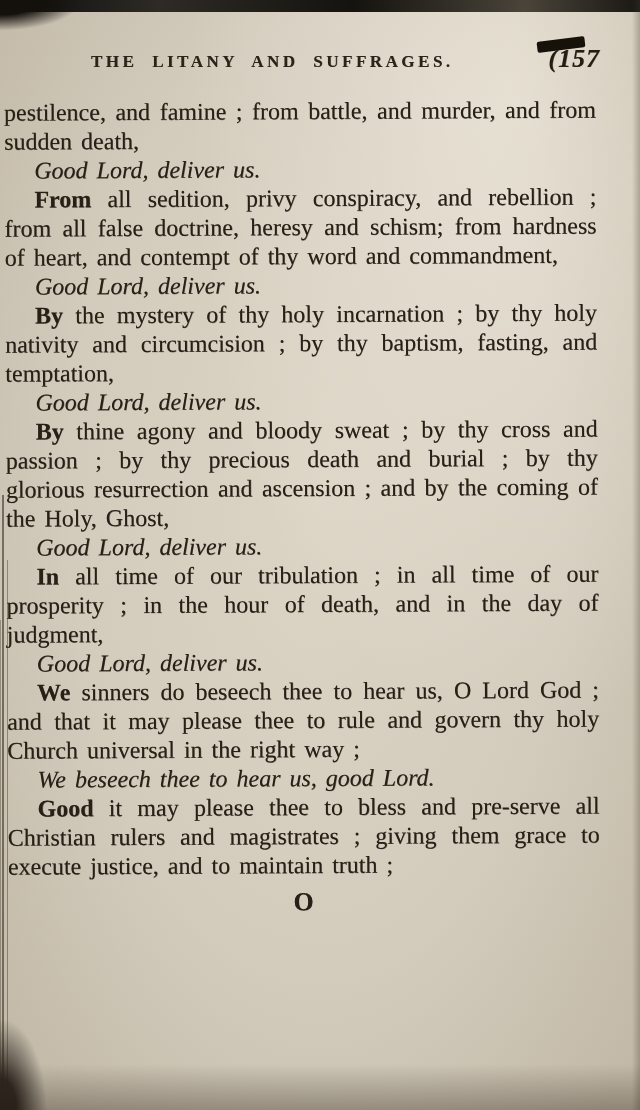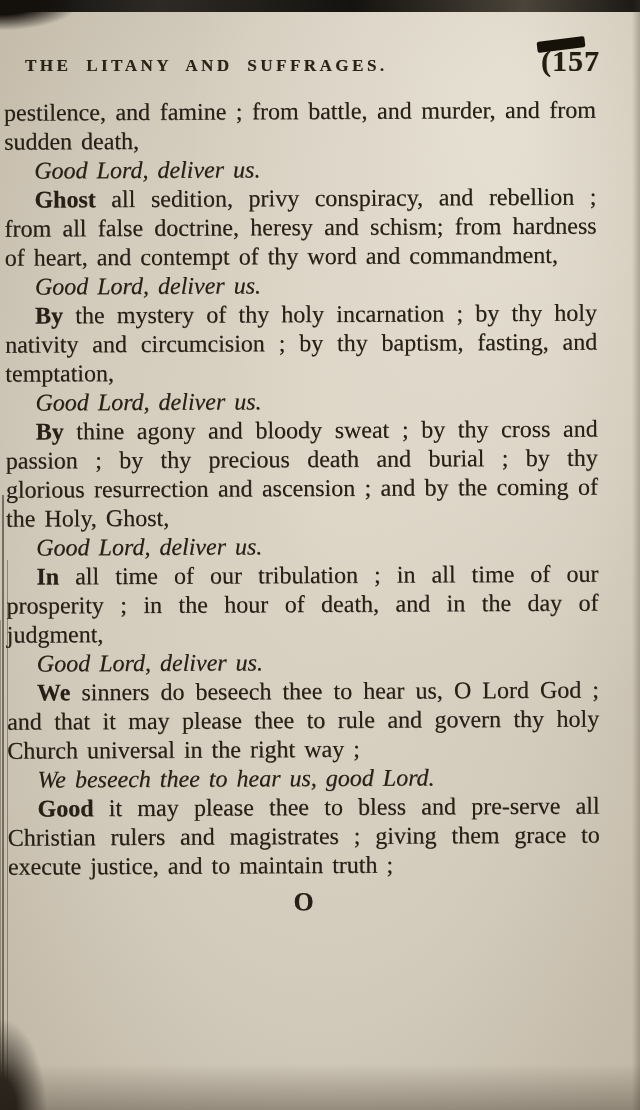--- a/index.html
+++ b/index.html
@@ -43,30 +43,31 @@
     background: linear-gradient(to left, rgba(70,60,45,0.30), rgba(70,60,45,0));
   }
   .binding-line { position: absolute; background: rgba(45,36,26,0.55); }
   .binding-line.l1 { left: 2px; top: 495px; width: 2px; height: 615px; }
   .binding-line.l2 { left: 7px; top: 560px; width: 1px; height: 550px; background: rgba(45,36,26,0.4); }
   .binding-line.l3 { left: 0px;  top: 620px; width: 1px; height: 490px; background: rgba(45,36,26,0.35); }
 
   
   .header {
     position: absolute; top: 44px; left: 0; width: 640px;
-    padding: 0 40px 0 25px;
+    padding: 0 40px 0 91px;
     display: flex; justify-content: space-between; align-items: baseline;
   }
   .running-title {
     font-size: 17px; font-weight: bold; letter-spacing: 3.5px; word-spacing: 7px;
     color: #2b2318; text-shadow: 0.4px 0.4px 0.6px rgba(43,35,24,0.45);
   }
   .page-number {
-    font-size: 30px; font-weight: bold; letter-spacing: 1px; color: #241d12;
+    font-size: 26px; font-weight: bold; letter-spacing: 1px; color: #241d12;
     text-shadow: 0.4px 0.4px 0.6px rgba(43,35,24,0.45);
+    font-style: italic;
   }
 
   
   .text-block {
     position: absolute; top: 97px; left: 0; width: 640px;
     padding: 0 42px 0 6px;
     font-size: 24px; line-height: 29px;
     text-align: justify;
     word-spacing: 3px;
     transform: rotate(-0.3deg);
@@ -101,21 +102,21 @@
   <span class="running-title">THE LITANY AND SUFFRAGES.</span>
   <span class="page-number">(157</span>
 </div>
 
 <div class="text-block">
 
   <p class="petition continuation"><span class="lead"></span><span>pestilence, and famine ; from battle, and murder, and from sudden death,</span></p>
 
   <p class="response"><span>Good Lord, deliver us.</span></p>
 
-  <p class="petition"><span class="lead">Ghost</span><span> all sedition, privy conspiracy, and rebellion ; from all false doctrine, heresy and schism; from hardness of heart, and contempt of thy word and commandment,</span></p>
+  <p class="petition"><span class="lead">From</span><span> all sedition, privy conspiracy, and rebellion ; from all false doctrine, heresy and schism; from hardness of heart, and contempt of thy word and commandment,</span></p>
 
   <p class="response"><span>Good Lord, deliver us.</span></p>
 
   <p class="petition"><span class="lead">By</span><span> the mystery of thy holy incarnation ; by thy holy nativity and circumcision ; by thy baptism, fasting, and temptation,</span></p>
 
   <p class="response"><span>Good Lord, deliver us.</span></p>
 
   <p class="petition"><span class="lead">By</span><span> thine agony and bloody sweat ; by thy cross and passion ; by thy precious death and burial ; by thy glorious resurrection and ascension ; and by the coming of the Holy, Ghost,</span></p>
 
   <p class="response"><span>Good Lord, deliver us.</span></p>

